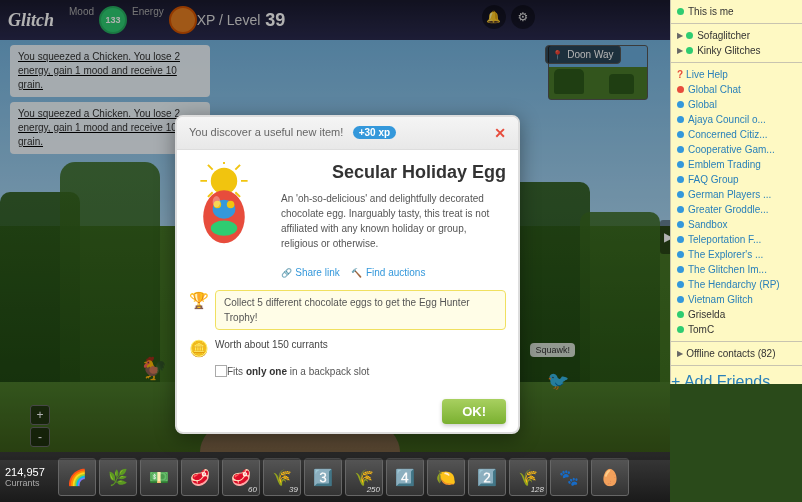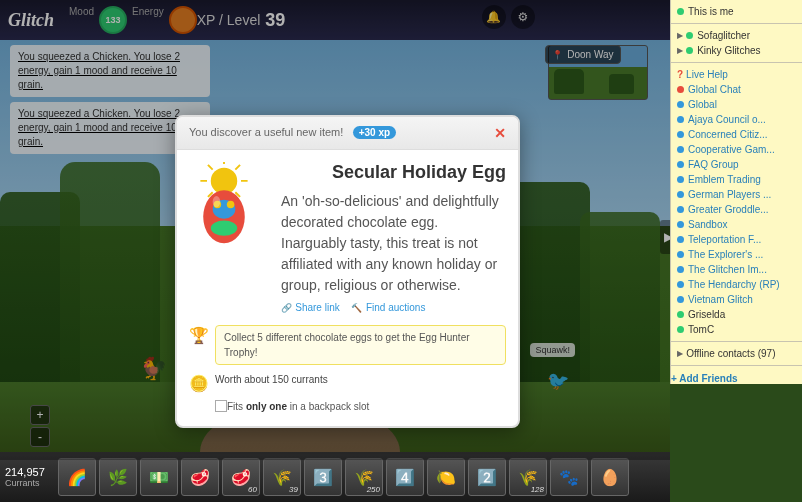--- a/index.html
+++ b/index.html
@@ -169,24 +169,23 @@
       font-size: 8px;
     }
 
     .sidebar-special {
       color: #2980b9;
       text-decoration: none;
     }
 
     .sidebar-add-links {
       padding: 3px 0;
-      font-size: 10px;
+      font-size: 16px;
       color: #2980b9;
       cursor: pointer;
-      font-weight: bold;
     }
 
     
     .modal-overlay {
       position: absolute;
       top: 0; left: 0;
       width: 670px;
       height: 460px;
       background: rgba(0,0,0,0.3);
       z-index: 20;
@@ -262,24 +261,24 @@
 
     .modal-title {
       font-size: 18px;
       font-weight: bold;
       color: #333;
       margin-bottom: 8px;
       text-align: right;
     }
 
     .modal-desc {
-      font-size: 14px;
+      font-size: 10px;
       color: #555;
       line-height: 1.5;
-      margin-bottom: 6px;
+      margin-bottom: 16px;
     }
 
     .modal-links {
       display: flex;
       gap: 12px;
     }
 
     .modal-link {
       color: #3498db;
       font-size: 10px;
@@ -699,20 +698,23 @@
       <div class="feature-icon" style="font-size:16px;">🪙</div>
       <span class="feature-text">Worth about 150 currants</span>
     </div>
 
     <div class="checkbox-row">
       <div class="checkbox-box"></div>
       <span class="checkbox-label">Fits <b>only one</b> in a backpack slot</span>
     </div>
   </div>
 
+  <div class="modal-footer">
+    <button class="ok-button">OK!</button>
+  </div>
 </div>
 
 <div class="right-sidebar">
 
   <div class="sidebar-section">
     <div class="sidebar-item">
       <span class="dot dot-green"></span>
       <span>This is me</span>
     </div>
   </div>
@@ -750,25 +752,25 @@
     <div class="sidebar-item">
       <span class="dot dot-blue"></span>
       <span class="sidebar-special">Concerned Citiz...</span>
     </div>
     <div class="sidebar-item">
       <span class="dot dot-blue"></span>
       <span class="sidebar-special">Cooperative Gam...</span>
     </div>
     <div class="sidebar-item">
       <span class="dot dot-blue"></span>
+      <span class="sidebar-special">Emblem Trading</span>
+    </div>
+    <div class="sidebar-item">
+      <span class="dot dot-blue"></span>
       <span class="sidebar-special">FAQ Group</span>
-    </div>
-    <div class="sidebar-item">
-      <span class="dot dot-blue"></span>
-      <span class="sidebar-special">Emblem Trading</span>
     </div>
     <div class="sidebar-item">
       <span class="dot dot-blue"></span>
       <span class="sidebar-special">German Players ...</span>
     </div>
     <div class="sidebar-item">
       <span class="dot dot-blue"></span>
       <span class="sidebar-special">Greater Groddle...</span>
     </div>
     <div class="sidebar-item">
@@ -801,21 +803,21 @@
     </div>
     <div class="sidebar-item">
       <span class="dot dot-green"></span>
       <span>TomC</span>
     </div>
   </div>
 
   <div class="sidebar-section">
     <div class="sidebar-item">
       <span class="sidebar-arrow">▶</span>
-      <span>Offline contacts (97)</span>
+      <span>Offline contacts (82)</span>
     </div>
   </div>
 
   <div class="sidebar-section">
     <div class="sidebar-add-links">+ Add Friends</div>
     <div class="sidebar-add-links">+ Chat Groups</div>
   </div>
 </div>
 
 </body></html>

